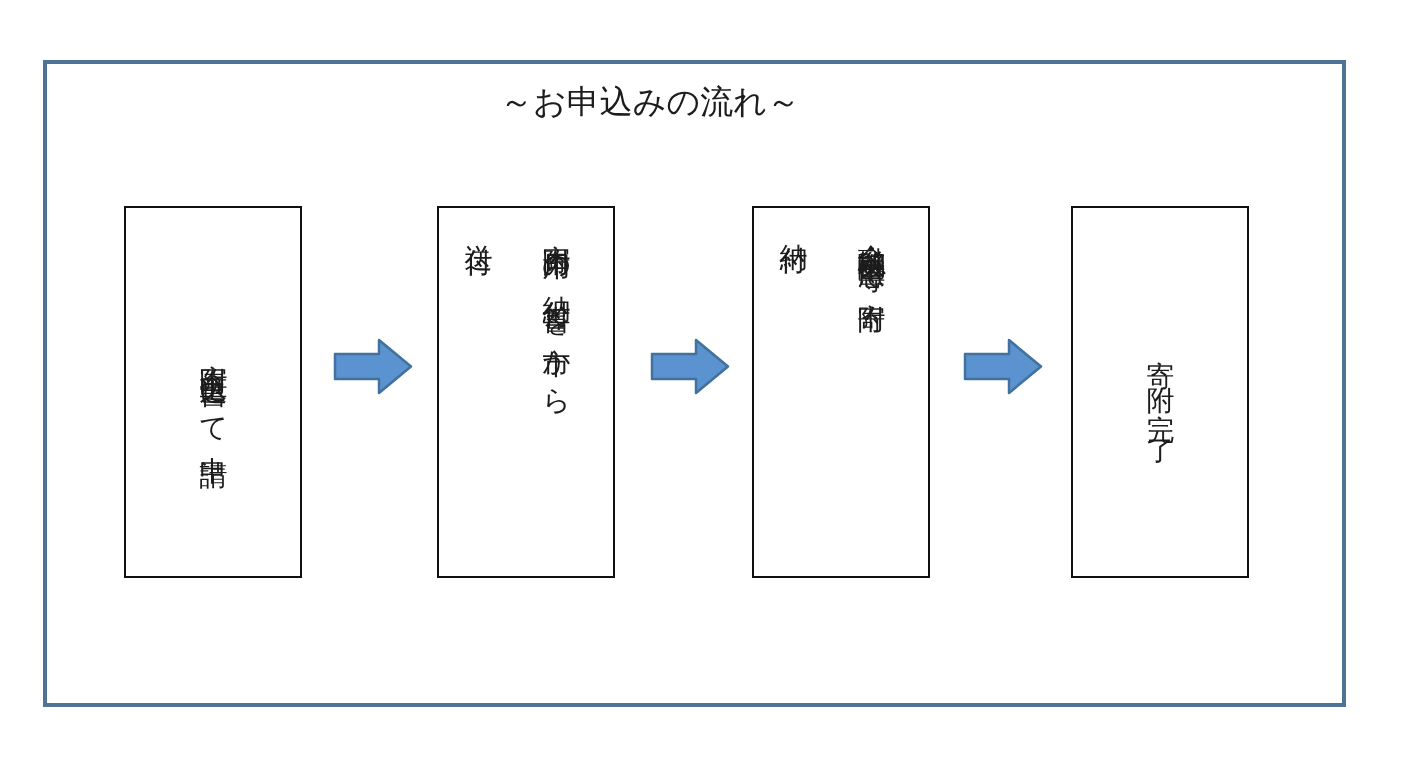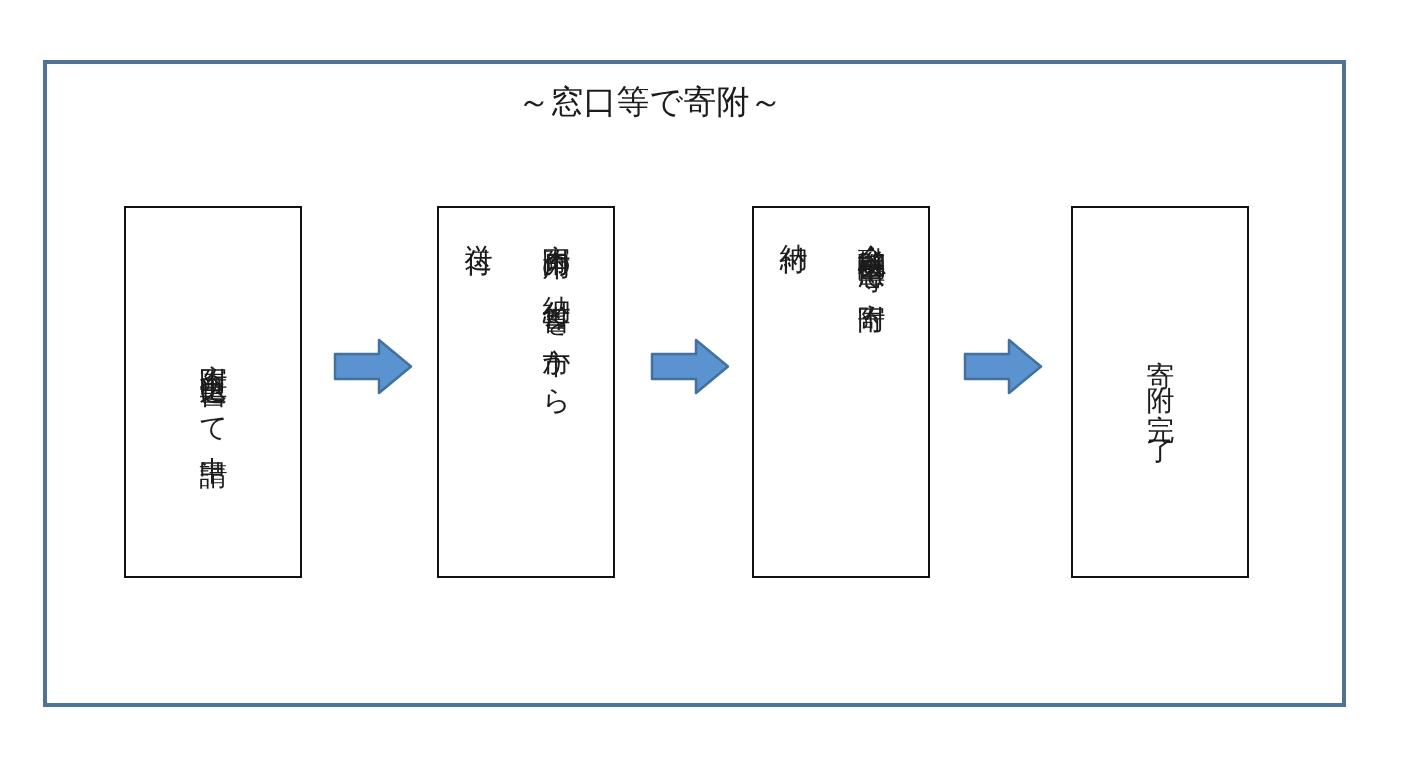--- a/index.html
+++ b/index.html
@@ -93,21 +93,21 @@
   .a2 { left: 650px; }
   .a3 { left: 963px; }
 </style>
 </head>
 <body>
 
 <div id="canvas">
 
   <div class="frame"></div>
 
-  <div class="title">～窓口等で寄附～</div>
+  <div class="title">～お申込みの流れ～</div>
 
   <div class="box center b1">
     <div class="vtext">寄附申込書にて申請</div>
   </div>
 
   <svg class="arrow a1" viewBox="0 0 80 57">
     <polygon points="2,16 46,16 46,2 78,28.5 46,55 46,41 2,41" stroke="#41719c" stroke-width="2.5" stroke-linejoin="round" fill="#5b92d0"></polygon>
   </svg>
 
   <div class="box topflow b2">

